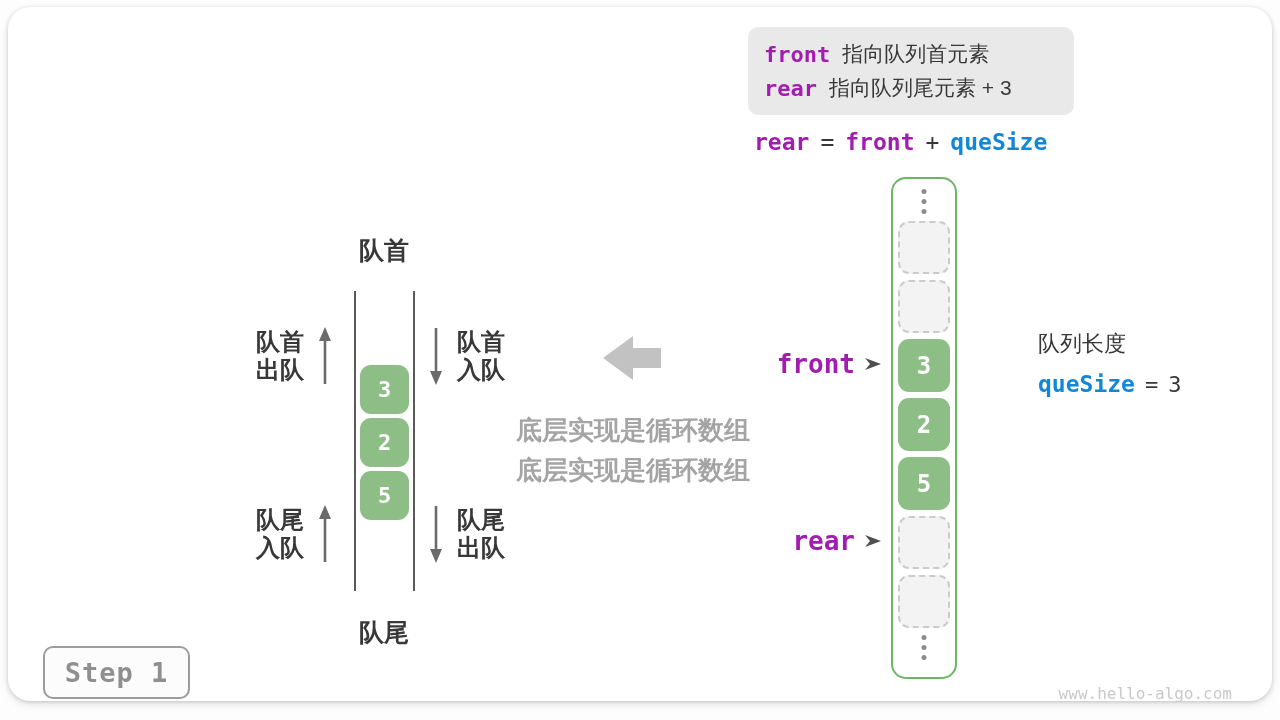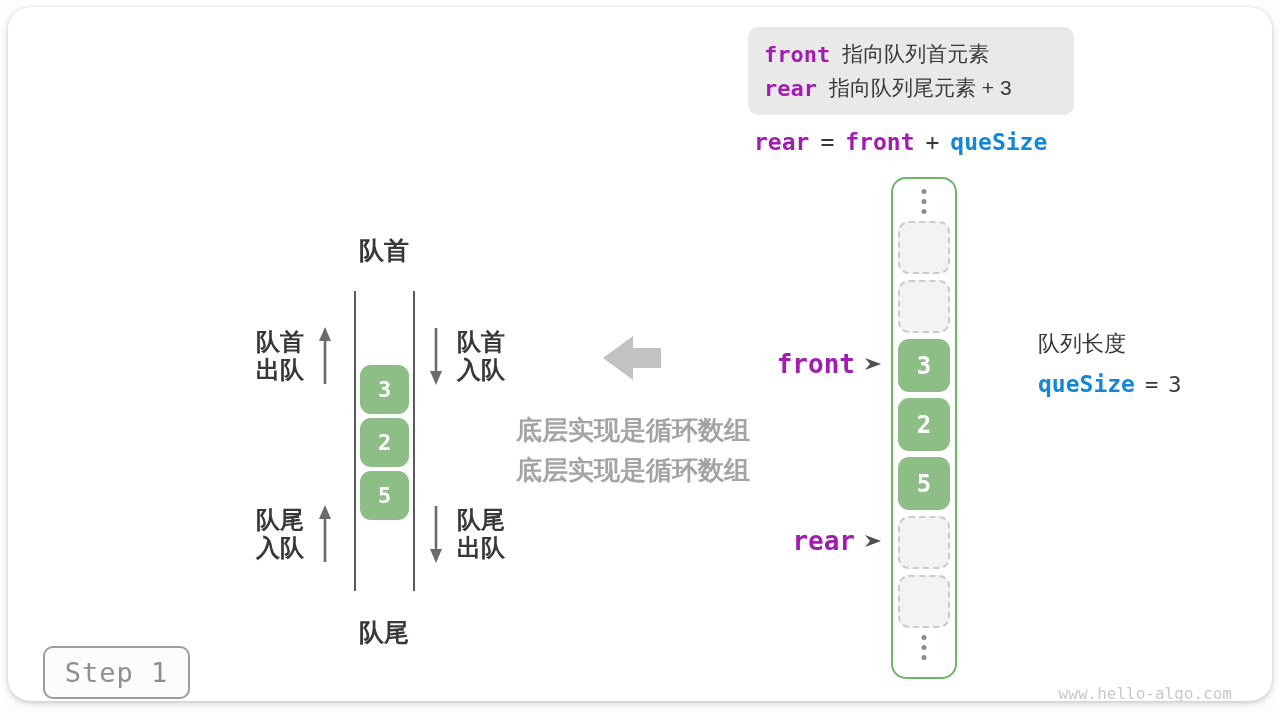--- a/index.html
+++ b/index.html
@@ -96,21 +96,21 @@
   
   .big-arrow { position: absolute; left: 595px; top: 329px; }
   .caption { position: absolute; left: 485px; top: 403px; width: 280px;
              text-align: center; font-size: 26px; font-weight: bold; color: #a4a4a4; line-height: 40px; }
 
   
   .step-badge {
     position: absolute; left: 35px; top: 639px; width: 147px; height: 53px;
     background: #fcfcfc; border: 2px solid #9c9c9c; border-radius: 10px;
     display: flex; align-items: center; justify-content: center;
-    font-family: "DejaVu Sans Mono", monospace; font-weight: normal; font-size: 27px;
+    font-family: "DejaVu Sans Mono", monospace; font-weight: bold; font-size: 27px;
     color: #8f8f8f; letter-spacing: 1px;
   }
   .watermark {
     position: absolute; right: 40px; top: 677px;
     font-family: "DejaVu Sans Mono", monospace; font-size: 16px; color: #c9c9c9;
   }
 </style>
 </head>
 <body>
 

